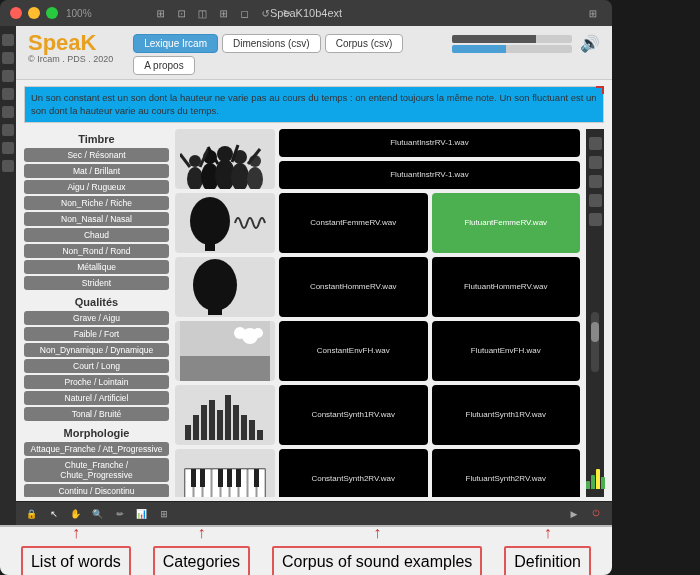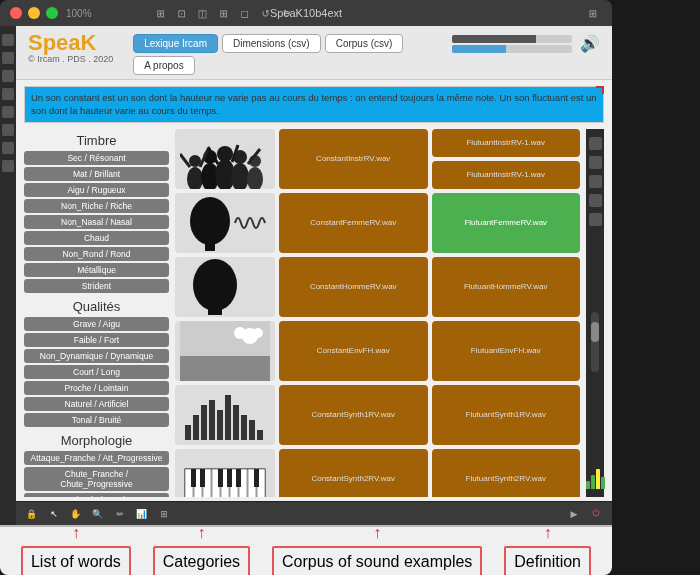--- a/index.html
+++ b/index.html
@@ -206,22 +206,22 @@
       width: 145px;
       flex-shrink: 0;
       display: flex;
       flex-direction: column;
       gap: 2px;
       overflow-y: auto;
       font-size: 9px;
     }
     .category-header {
       text-align: center;
-      font-weight: normal;
-      font-size: 13px;
+      font-weight: bold;
+      font-size: 11px;
       color: #333;
       padding: 1px 0;
       margin-top: 3px;
     }
     .word-btn {
       background: #7a7a7a;
       color: white;
       border: none;
       border-radius: 3px;
       padding: 2px 4px;
@@ -260,21 +260,21 @@
       height: auto;
     }
     .sound-col {
       flex: 1;
       display: flex;
       flex-direction: column;
       gap: 4px;
     }
     .sound-btn-tall {
       flex: 1;
-      background: #a16207;
+      background: #000000;
       color: #ddd;
       border: none;
       border-radius: 4px;
       font-size: 8px;
       cursor: pointer;
       display: flex;
       align-items: center;
       justify-content: center;
       padding: 2px;
     }
@@ -503,23 +503,20 @@
                 <circle cx="75" cy="32" r="6" fill="#333"></circle>
 
                 <line x1="10" y1="38" x2="0" y2="25" stroke="#222" stroke-width="3"></line>
                 <line x1="20" y1="38" x2="28" y2="20" stroke="#222" stroke-width="3"></line>
                 <line x1="38" y1="35" x2="28" y2="18" stroke="#111" stroke-width="3"></line>
                 <line x1="52" y1="33" x2="58" y2="16" stroke="#1a1a1a" stroke-width="3"></line>
                 <line x1="68" y1="35" x2="80" y2="20" stroke="#222" stroke-width="3"></line>
               </svg>
             </div>
             <div class="sound-col">
-              <button class="sound-btn-tall">ConstantInstrRV.wav</button>
-            </div>
-            <div class="sound-col">
               <button class="sound-btn-tall">FlutuantInstrRV-1.wav</button>
               <button class="sound-btn-tall">FlutuantInstrRV-1.wav</button>
             </div>
           </div>
 
           <div class="grid-row">
             <div class="category-image">
               <svg viewBox="0 0 90 60" xmlns="http://www.w3.org/2000/svg">
 
                 <ellipse cx="30" cy="28" rx="20" ry="24" fill="#111"></ellipse>

